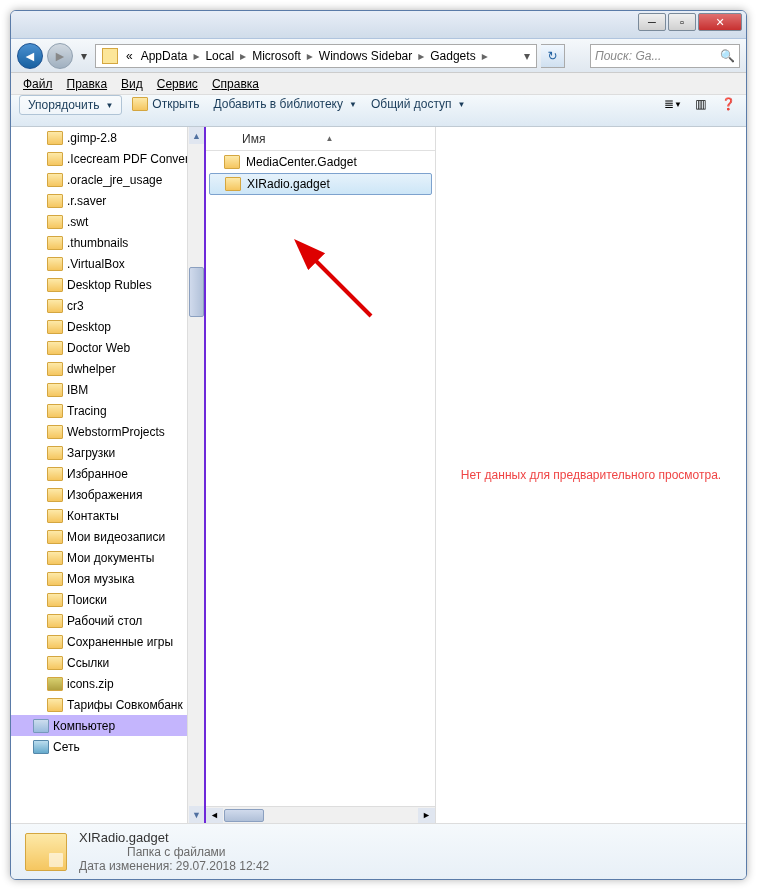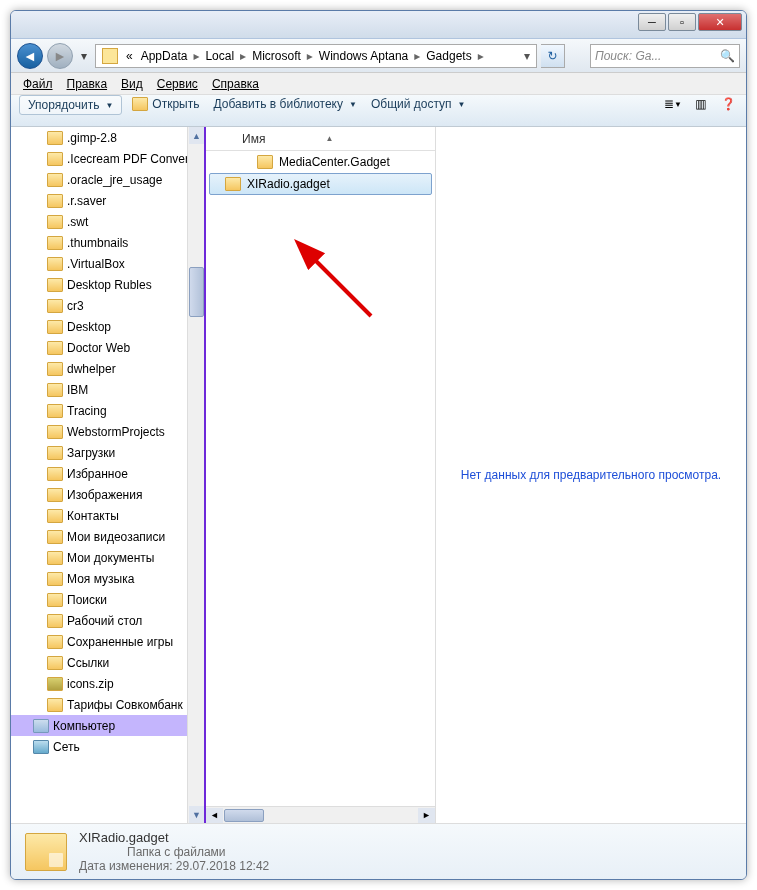--- a/index.html
+++ b/index.html
@@ -40,27 +40,27 @@
 .tree-item.indent0 { padding-left:22px; }
 .tree-item.sel { background:#c4b5fd; }
 .tree-ico { width:16px; height:14px; background:linear-gradient(to bottom,#fde9a8,#f5c660); border:1px solid #d4a640; border-radius:1px; flex-shrink:0; }
 .tree-ico.mon { background:linear-gradient(to bottom,#cde,#9bd); border-color:#79b; }
 .tree-ico.net { background:linear-gradient(to bottom,#bde,#6ac); border-color:#58a; }
 .tree-ico.zip { background:linear-gradient(to bottom,#d8d070,#b0a040); }
 .main { flex:1; display:flex; }
 .filelist { width:230px; border-right:1px solid #ddd; background:#fff; position:relative; }
 .col-header { height:24px; border-bottom:1px solid #e0e0e0; display:flex; align-items:center; padding-left:36px; color:#333; }
 .col-header .sort-arr { font-size:8px; margin-left:60px; color:#666; }
-.file-item { height:22px; display:flex; align-items:center; padding-left:18px; gap:6px;margin-left:33px; }
+.file-item { height:22px; display:flex; align-items:center; padding-left:18px; gap:6px; }
 .file-item.selected { background:linear-gradient(to bottom,#e6f2fb,#cde6f7); border:1px solid #7da2ce; border-radius:2px; margin:0 3px; padding-left:15px; }
 .file-ico { width:16px; height:14px; background:linear-gradient(to bottom,#fde9a8,#f5c660); border:1px solid #d4a640; border-radius:1px; }
 .hscroll { position:absolute; bottom:0; left:0; right:0; height:17px; background:#f0f0f0; border-top:1px solid #ddd; display:flex; align-items:center; }
 .hscroll-arr { width:17px; height:15px; background:#e0e6f0; display:flex; align-items:center; justify-content:center; font-size:9px; }
 .hscroll-thumb { width:40px; height:13px; background:linear-gradient(to bottom,#d0daec,#b0c0d8); border:1px solid #8ba0c0; border-radius:2px; margin-left:1px; }
-.preview { flex:1; display:flex; align-items:center; justify-content:center; color:#1d4ed8; font-size:13px; text-align:center; }
+.preview { flex:1; display:flex; align-items:center; justify-content:center; color:#ef4444; font-size:13px; text-align:center; }
 .details { height:56px; border-top:1px solid #ddd; background:linear-gradient(to bottom,#f5f9fc,#e8f0f7); display:flex; align-items:center; padding:0 14px; gap:12px; }
 .details-ico { width:42px; height:38px; background:linear-gradient(to bottom,#fde9a8,#f5c660); border:1px solid #d4a640; border-radius:2px; position:relative; }
 .details-ico::after { content:""; position:absolute; bottom:3px; right:3px; width:14px; height:14px; background:rgba(255,255,255,0.6); border-radius:1px; }
 .details-text .name { font-size:13px; color:#333; }
 .details-text .type { color:#6a6a6a;margin-left:48px; }
 .details-text .date { color:#6a6a6a; }
 .details-text .date .lbl { color:#6a6a6a; }
 .arrow-annotation { position:absolute; left:290px; top:235px; pointer-events:none; }
 .arrow-annotation svg { overflow:visible; }
 </style>
@@ -83,21 +83,21 @@
     <div class="nav-arrow-drop">▾</div>
     <div class="address">
       <div class="addr-icon"></div>
       <span class="crumb">«</span>
       <span class="crumb">AppData</span>
         <span class="crumb-sep">▸</span>
       <span class="crumb">Local</span>
         <span class="crumb-sep">▸</span>
       <span class="crumb">Microsoft</span>
         <span class="crumb-sep">▸</span>
-      <span class="crumb">Windows Aptana</span>
+      <span class="crumb">Windows Sidebar</span>
         <span class="crumb-sep">▸</span>
       <span class="crumb">Gadgets</span>
         <span class="crumb-sep">▸</span>
       <span style="margin-left:auto;color:#555;padding:0 4px">▾</span>
     </div>
     <div class="addr-refresh">↻</div>
     <div class="search">
       <span>Поиск: Ga...</span>
       <span class="mag">🔍</span>
     </div>

